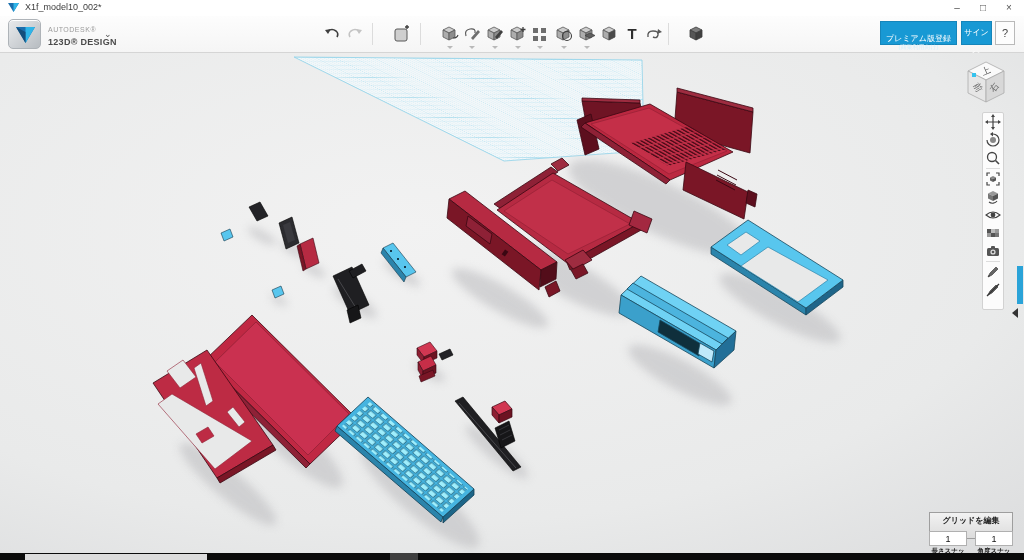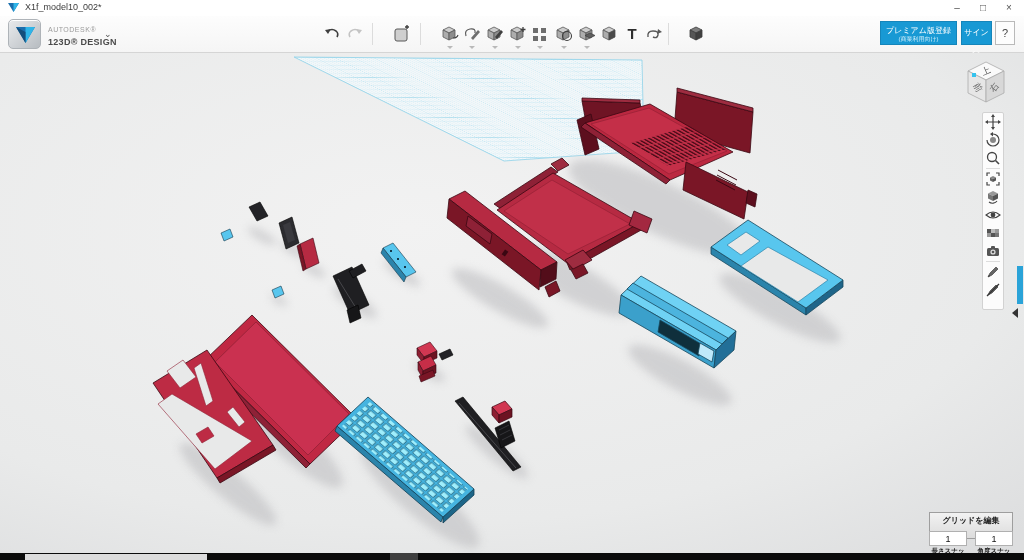--- a/index.html
+++ b/index.html
@@ -15,21 +15,21 @@
   .toolbar{position:absolute;left:0;top:16px;width:1024px;height:37px;background:linear-gradient(#fdfdfd,#f5f5f5);border-bottom:1px solid #d5d5d5;}
   .logo-badge{position:absolute;left:8px;top:3px;width:33px;height:30px;border-radius:5px;background:linear-gradient(135deg,#e8eaec,#b7bcc1);border:1px solid #aeb3b8;box-shadow:inset 0 1px 0 #fff;}
   .brand{position:absolute;left:48px;top:6px;line-height:10px;}
   .brand .co{font-size:7px;color:#9b9b9b;letter-spacing:.5px;}
   .brand .prod{font-size:9px;font-weight:bold;color:#4a4a4a;letter-spacing:.3px;}
   .chevron{position:absolute;left:104px;top:13px;font-size:9px;color:#555;}
   .ticon{position:absolute;top:8px;width:20px;height:20px;}
   .tsep{position:absolute;top:7px;width:1px;height:22px;background:#dcdcdc;}
   .caret{position:absolute;top:30px;width:0;height:0;border-left:3px solid transparent;border-right:3px solid transparent;border-top:3px solid #b9b9b9;}
   
-  .btn-premium{position:absolute;left:880px;top:5px;width:77px;height:24px;background:#1899d4;border:1px solid #1585ba;color:#fff;text-align:center;padding-top:4px;cursor:pointer;}
+  .btn-premium{position:absolute;left:880px;top:5px;width:77px;height:24px;background:#1899d4;border:1px solid #1585ba;color:#fff;text-align:center;padding-top:12px;cursor:pointer;}
   .btn-premium .l1{font-size:8px;display:block;line-height:9px;}
   .btn-premium .l2{font-size:6px;display:block;line-height:8px;color:#d4f0fb;}
   .btn-signin{position:absolute;left:961px;top:5px;width:31px;height:24px;background:#1899d4;border:1px solid #1585ba;color:#fff;font-size:8px;text-align:center;line-height:22px;cursor:pointer;}
   .btn-help{position:absolute;left:995px;top:5px;width:20px;height:24px;background:#fdfdfd;border:1px solid #b9b9b9;color:#444;font-size:11px;text-align:center;line-height:22px;cursor:pointer;}
   
   #scene{position:absolute;left:0;top:53px;}
   
   .navpanel{position:absolute;left:982px;top:112px;width:22px;height:198px;background:#fcfcfc;border:1px solid #d2d2d2;border-radius:2px;}
   .nicon{display:block;width:20px;height:18px;padding:1px 2px;cursor:pointer;}
   .ndiv{display:block;width:14px;height:1px;margin:1px auto;background:#ddd;}

